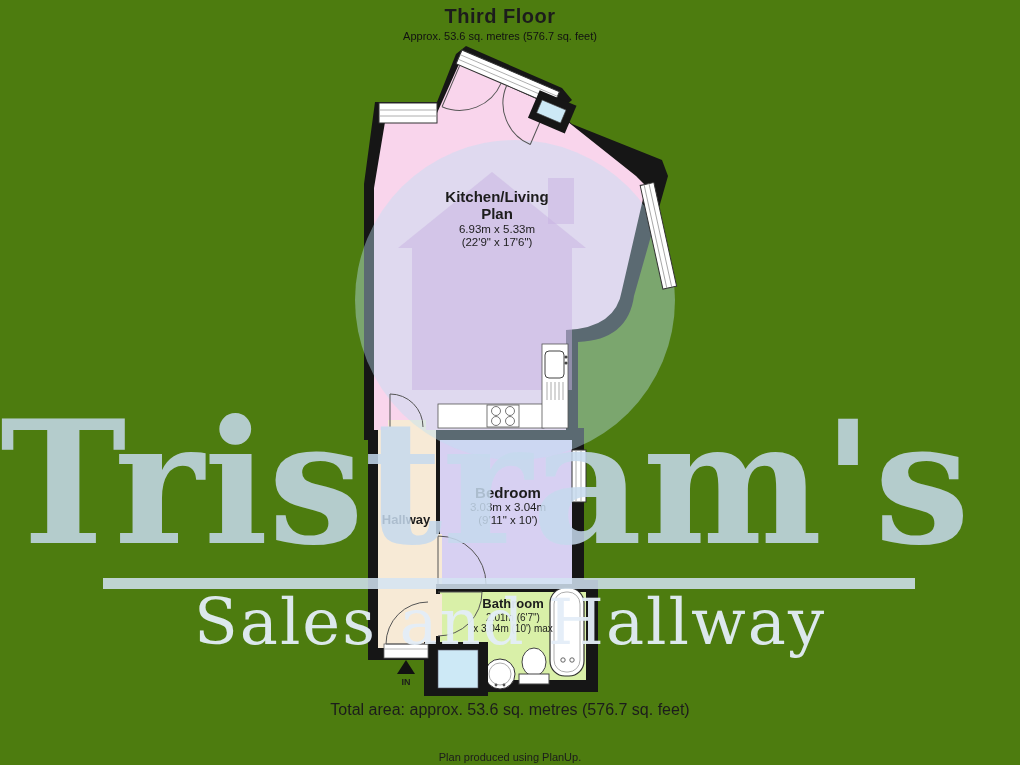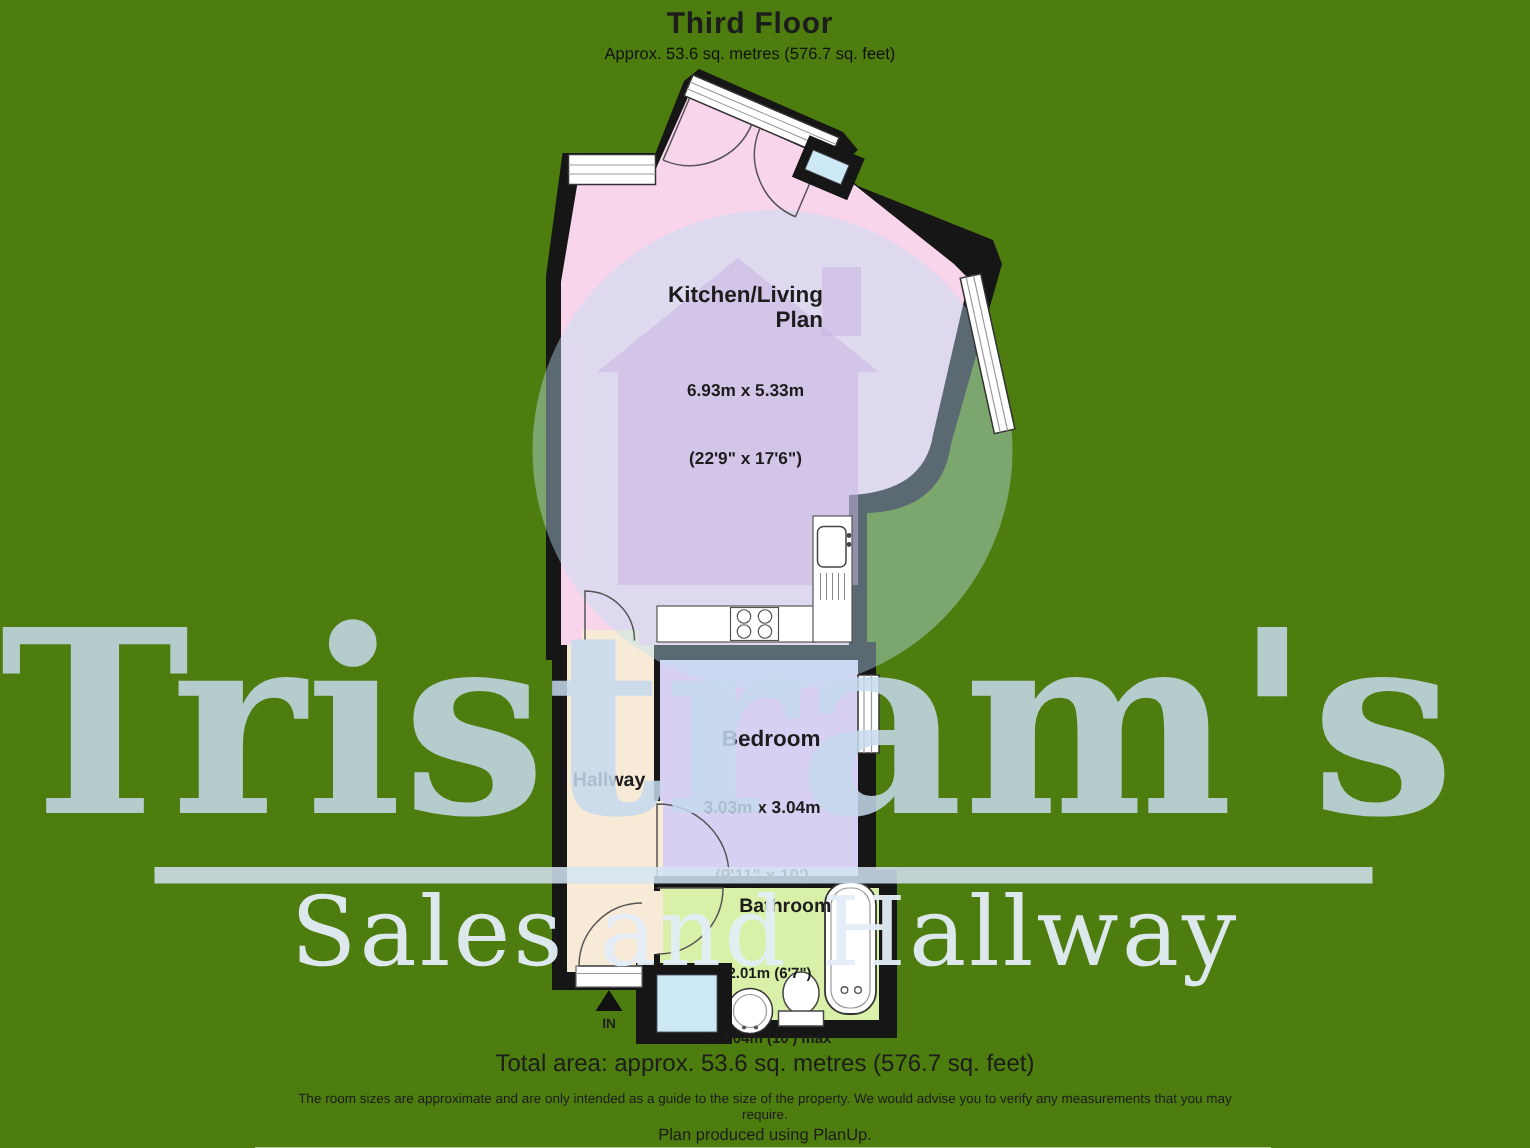--- a/index.html
+++ b/index.html
@@ -3,22 +3,22 @@
 <meta charset="utf-8">
 <style>
   html,body{margin:0;padding:0;background:#fff;}
   #canvas{position:relative;width:1020px;height:765px;background:#4d7c0f;overflow:hidden;
           font-family:"Liberation Sans",sans-serif;color:#1c1c1c;padding-left:12px;}
   .hdr{position:absolute;left:0;top:5px;width:1000px;text-align:center;}
   .hdr .title{font-size:20px;font-weight:bold;letter-spacing:.5px;}
   .hdr .subtitle{font-size:11px;margin-top:2px;color:#111;}
   svg.plan{position:absolute;left:0;top:0;width:1020px;height:765px;}
   .lbl{position:absolute;text-align:center;transform:translateX(-50%);line-height:1.15;z-index:6;}
-  .lbl .rname{font-weight:bold;text-align:right;}
-  .lbl .dims{font-weight:bold;margin-top:32px;}
+  .lbl .rname{font-weight:bold;}
+  .lbl .dims{font-weight:normal;}
   .k-label .rname{font-size:15px;}
   .k-label .dims{font-size:11.5px;}
   .h-label{font-size:13px;font-weight:bold;}
   .b-label .rname{font-size:15px;}
   .b-label .dims{font-size:11.5px;}
   .ba-label .rname{font-size:13px;}
   .ba-label .dims{font-size:10px;}
   .in-label{font-size:9px;font-weight:bold;}
   .wm-name{position:absolute;left:0;top:398px;width:840px;text-align:center;
            font-family:"DejaVu Serif",serif;font-weight:bold;font-size:170px;line-height:1;
@@ -181,18 +181,15 @@
     <div class="dims">x 3.04m (10') max</div>
   </div>
 
   <div class="lbl in-label" style="left:406px;top:677px;">IN</div>
 
   <div class="wm-bar"></div>
   <div class="wm-name">Tristram's</div>
   <div class="wm-tag">Sales and Hallway</div>
 
   <div class="ftr total">Total area: approx. 53.6 sq. metres (576.7 sq. feet)</div>
-  <div class="ftr disc">
-    <span class="inner">The room sizes are approximate and are only intended as a guide to the size of the property. We would advise you to verify any measurements that you may require.</span>
-  </div>
   <div class="ftr prod">Plan produced using PlanUp.</div>
 
 </div>
 
 </body></html>

